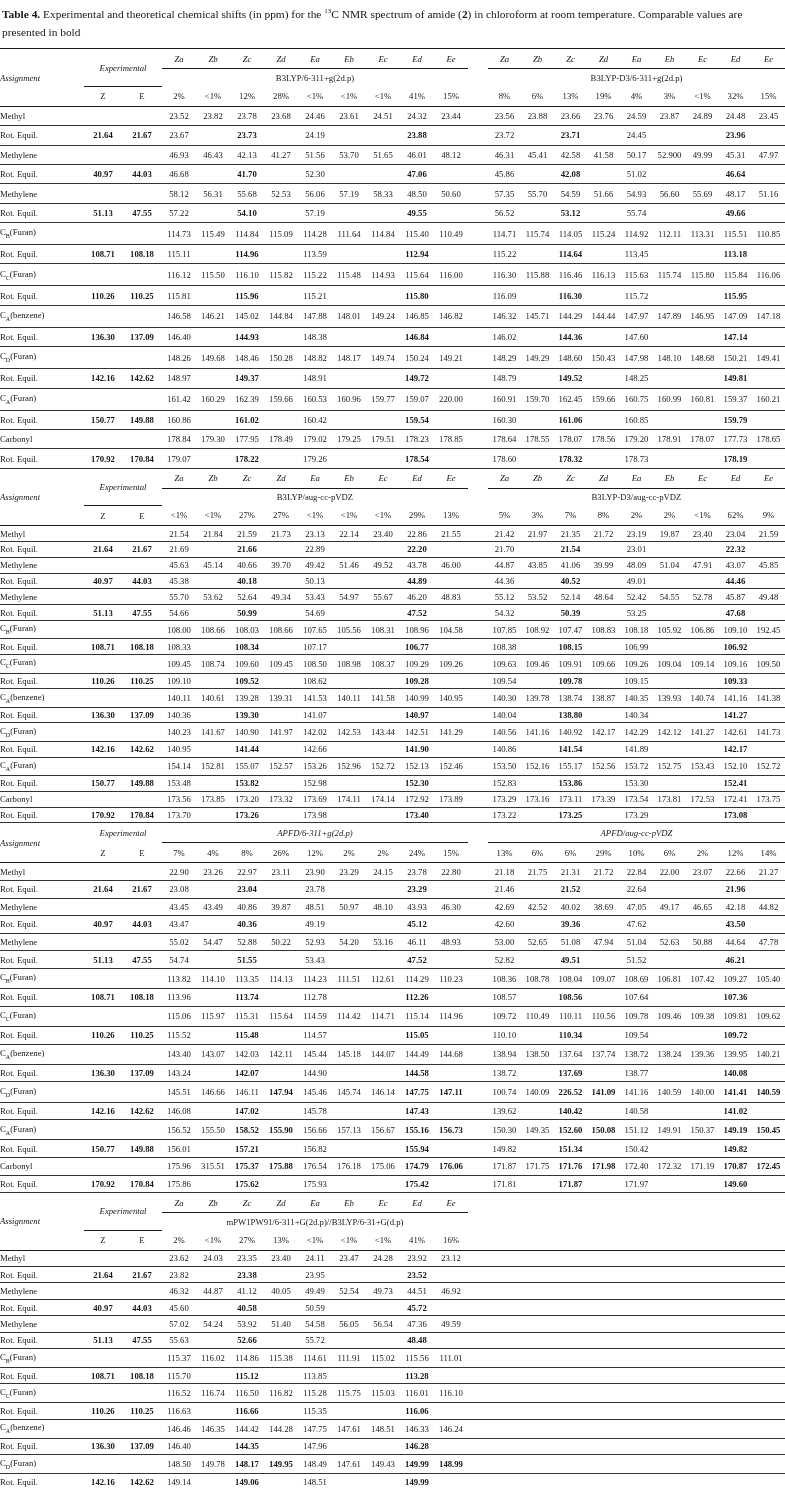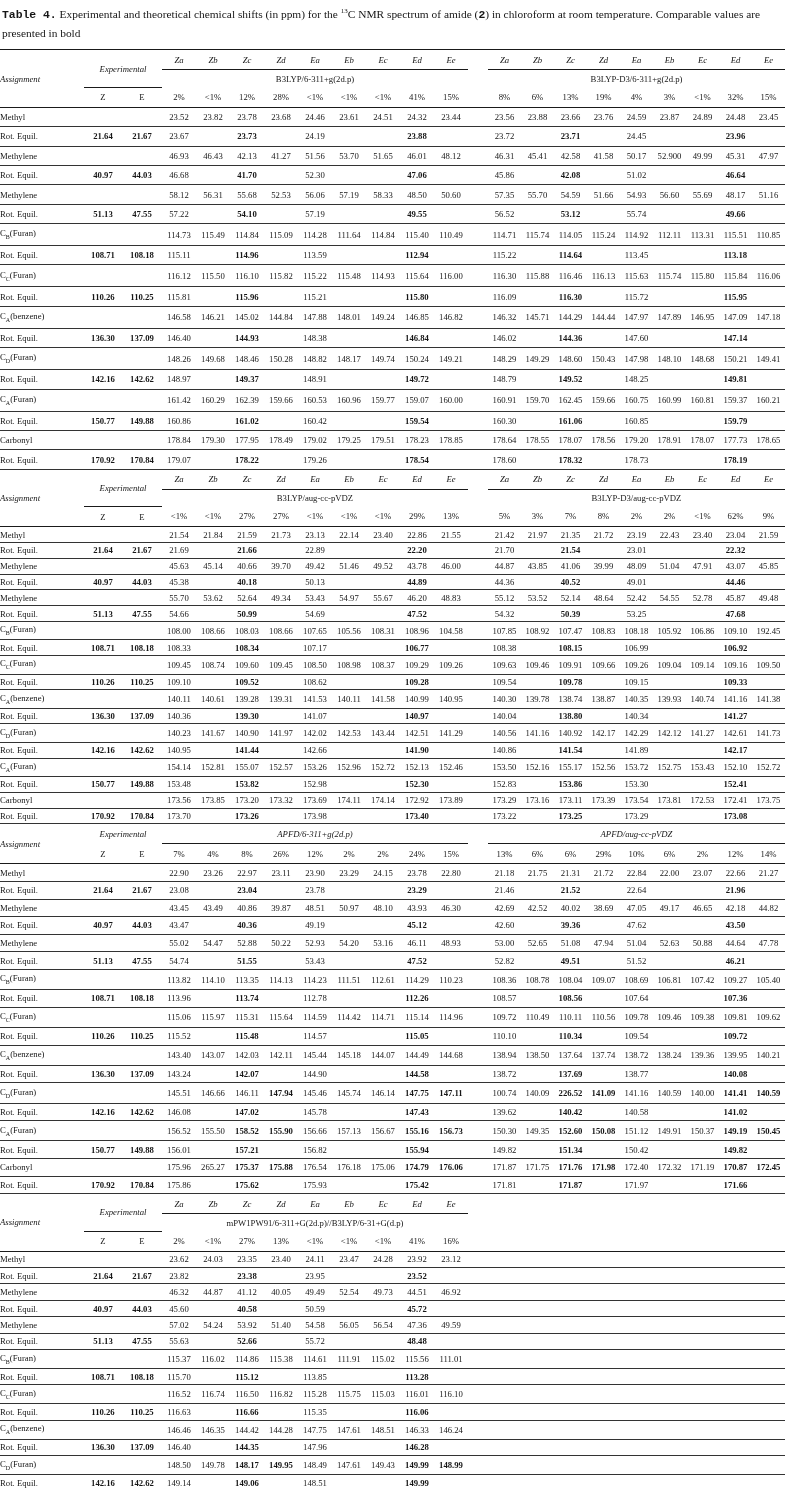--- a/index.html
+++ b/index.html
@@ -2,21 +2,21 @@
 <html><head>
 <meta charset="utf-8">
 <style>
   html,body{margin:0;padding:0;background:#ffffff;}
   body{
     width:785px;height:1489px;overflow:hidden;
     font-family:"Liberation Serif","DejaVu Serif",serif;
     color:#161616;
   }
   .title{font-size:11.4px;line-height:1.55;margin:6px 3px 7px 2px;}
-  .title .bold{font-weight:700;font-family:Liberation Mono, monospace;}
+  .title .bold{font-weight:700;}
   .title sup{font-size:7px;}
   table{border-collapse:collapse;table-layout:fixed;width:785px;border-bottom:1.5px solid #1a1a1a;}
   td{
     font-size:8.7px;line-height:1.15;text-align:center;vertical-align:middle;
     padding:3px 0;overflow:hidden;white-space:nowrap;
   }
   td sub{font-size:6px;}
   .assign{text-align:left;padding-left:3px;}
   .bold{font-weight:700;}
   tbody.sec tr.hA td{border-top:1.35px solid #1a1a1a;}
@@ -457,21 +457,21 @@
         <td class="num"></td>
         <td class="num"></td>
         <td class="num">161.42</td>
         <td class="num">160.29</td>
         <td class="num">162.39</td>
         <td class="num">159.66</td>
         <td class="num">160.53</td>
         <td class="num">160.96</td>
         <td class="num">159.77</td>
         <td class="num">159.07</td>
-        <td class="num">160.00</td>
+        <td class="num">220.00</td>
         <td class="sp"></td>
         <td class="num">160.91</td>
         <td class="num">159.70</td>
         <td class="num">162.45</td>
         <td class="num">159.66</td>
         <td class="num">160.75</td>
         <td class="num">160.99</td>
         <td class="num">160.81</td>
         <td class="num">159.37</td>
         <td class="num">160.21</td>
@@ -611,21 +611,21 @@
         <td class="num">22.14</td>
         <td class="num">23.40</td>
         <td class="num">22.86</td>
         <td class="num">21.55</td>
         <td class="sp"></td>
         <td class="num">21.42</td>
         <td class="num">21.97</td>
         <td class="num">21.35</td>
         <td class="num">21.72</td>
         <td class="num">23.19</td>
-        <td class="num">22.43</td>
+        <td class="num">19.87</td>
         <td class="num">23.40</td>
         <td class="num">23.04</td>
         <td class="num">21.59</td>
       </tr>
       <tr class="data">
         <td class="assign">Rot. Equil.</td>
         <td class="num bold">21.64</td>
         <td class="num bold">21.67</td>
         <td class="num">21.69</td>
         <td class="num"></td>
@@ -1444,21 +1444,21 @@
         <td class="num"></td>
         <td class="num"></td>
         <td class="num bold">149.82</td>
         <td class="num"></td>
       </tr>
       <tr class="data">
         <td class="assign">Carbonyl</td>
         <td class="num"></td>
         <td class="num"></td>
         <td class="num">175.96</td>
-        <td class="num">265.27</td>
+        <td class="num">315.51</td>
         <td class="num bold">175.37</td>
         <td class="num bold">175.88</td>
         <td class="num">176.54</td>
         <td class="num">176.18</td>
         <td class="num">175.06</td>
         <td class="num bold">174.79</td>
         <td class="num bold">176.06</td>
         <td class="sp"></td>
         <td class="num">171.87</td>
         <td class="num">171.75</td>
@@ -1484,21 +1484,21 @@
         <td class="num bold">175.42</td>
         <td class="num"></td>
         <td class="sp"></td>
         <td class="num">171.81</td>
         <td class="num"></td>
         <td class="num bold">171.87</td>
         <td class="num"></td>
         <td class="num">171.97</td>
         <td class="num"></td>
         <td class="num"></td>
-        <td class="num bold">171.66</td>
+        <td class="num bold">149.60</td>
         <td class="num"></td>
       </tr>
     </tbody>
     <tbody class="sec s4">
       <tr class="hA">
         <td class="assign hcap" rowspan="3">Assignment</td>
         <td class="expspan" colspan="2" rowspan="2">Experimental</td>
         <td class="conf">Za</td>
         <td class="conf">Zb</td>
         <td class="conf">Zc</td>

